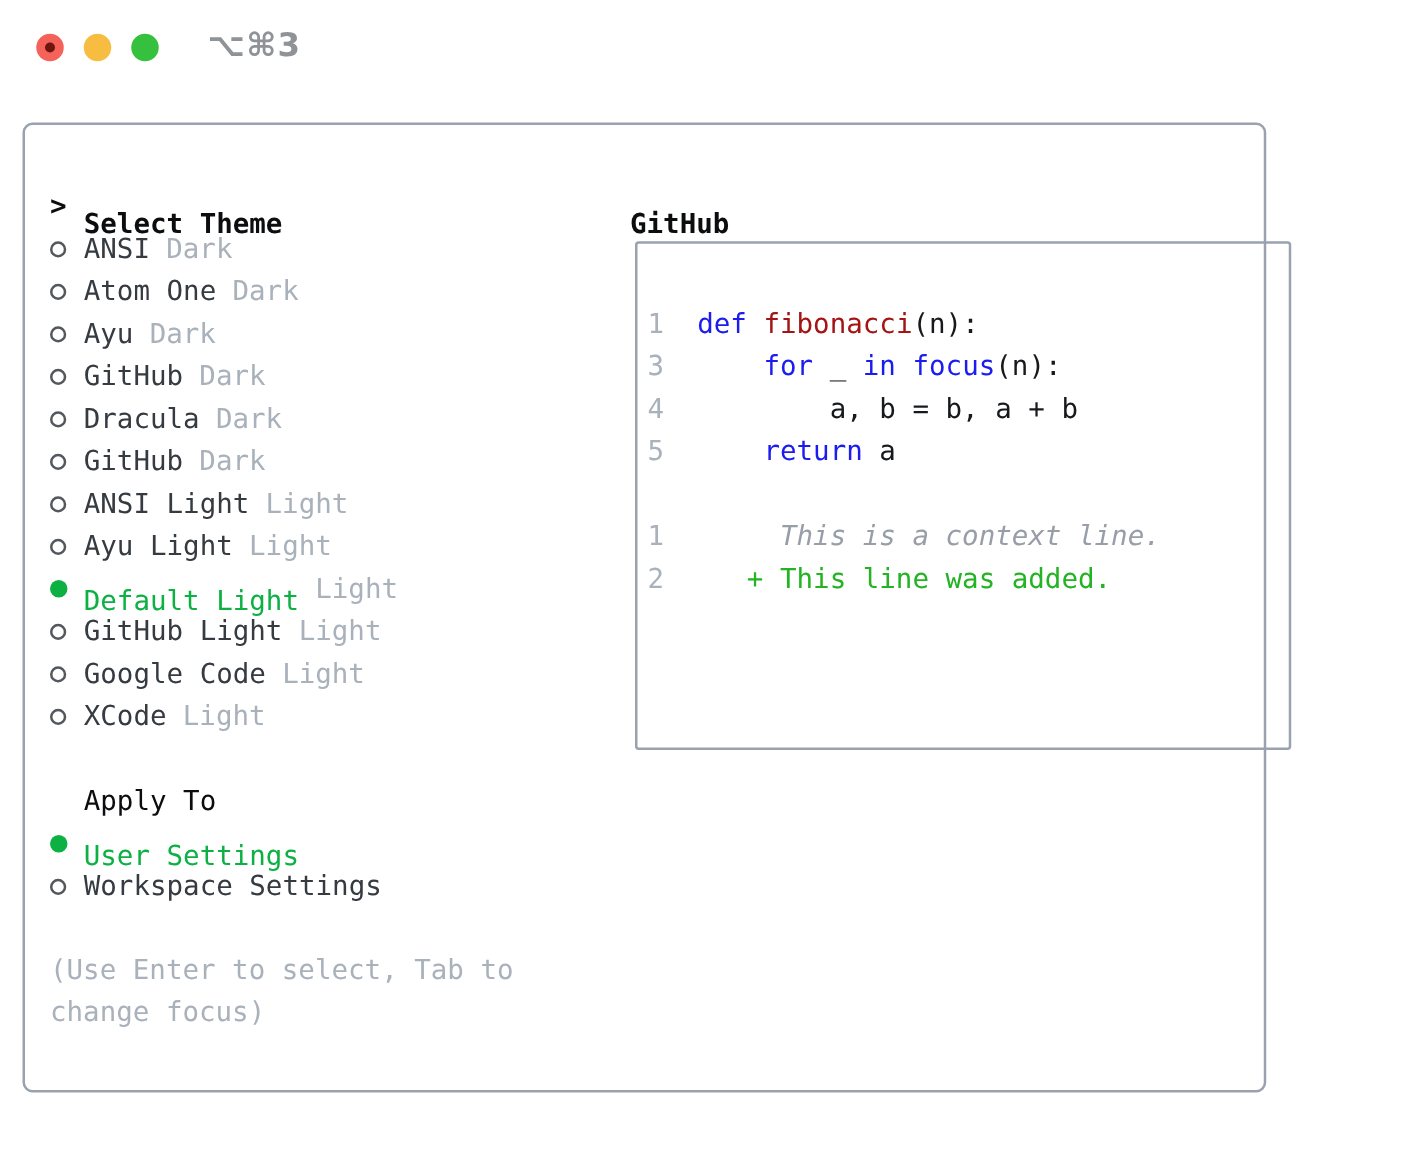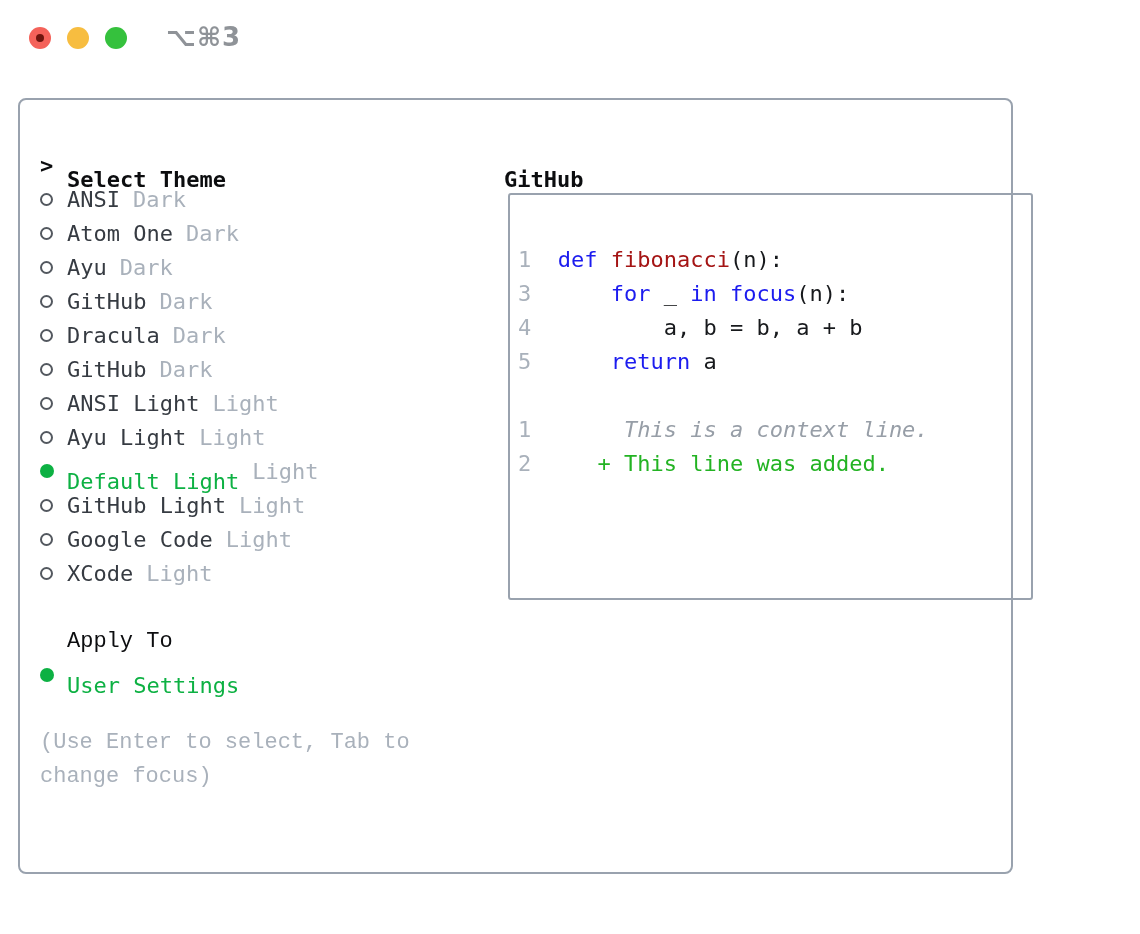--- a/index.html
+++ b/index.html
@@ -53,29 +53,29 @@
     display:flex;
     padding:48px 26px 0 20px;
     font-size:22px;
   }
   .left-col{width:464px;flex:none;}
   .right-col{flex:1;}
   .row{display:flex;align-items:center;height:34px;white-space:pre;}
   .icon-cell{width:27px;flex:none;display:flex;align-items:center;}
   .title-prefix{font-weight:700;color:var(--title-text);}
   .section-title{font-weight:700;color:var(--title-text);margin-top:28px;}
-  .plain-title{color:var(--title-text);font-family:Liberation Mono, monospace;}
+  .plain-title{color:var(--title-text);}
   .radio{width:13px;height:13px;box-sizing:border-box;
          border:2px solid var(--ring);border-radius:50%;}
   .radio.selected{width:14px;height:14px;border:none;background:var(--ui-green);}
   .label{color:var(--item-text);}
   .label.sel{color:var(--ui-green);margin-top:21px;}
   .tag{color:var(--muted);margin-left:13px;}
   .spacer{height:34px;}
-  .hint-line{height:34px;line-height:34px;color:var(--muted);white-space:pre;font-family:Liberation Mono, monospace;}
+  .hint-line{height:34px;line-height:34px;color:var(--muted);white-space:pre;}
   
   .preview-box{
     margin-top:11px;margin-left:4px;
     width:525px;height:407px;box-sizing:border-box;
     border:2px solid var(--panel-border);
     border-radius:3px;
     padding:48px 0 0 8px;
     overflow:hidden;
   }
   .pline{height:34px;line-height:34px;white-space:pre;}
@@ -126,20 +126,21 @@
 
       <div class="spacer"></div>
 
       <div class="row">
         <span class="icon-cell"></span>
         <span class="plain-title">Apply To</span>
       </div>
 
       <div id="apply-list">
           <div class="row"><span class="icon-cell"><span class="radio selected"></span></span><span class="label sel">User Settings</span></div>
+          <div class="row"><span class="icon-cell"><span class="radio"></span></span><span class="label">Workspace Settings</span></div>
         </div>
 
       <div class="spacer"></div>
 
       <div class="hint-line">(Use Enter to select, Tab to</div>
       <div class="hint-line">change focus)</div>
     </div>
 
     <div class="right-col">
       <div class="row">

